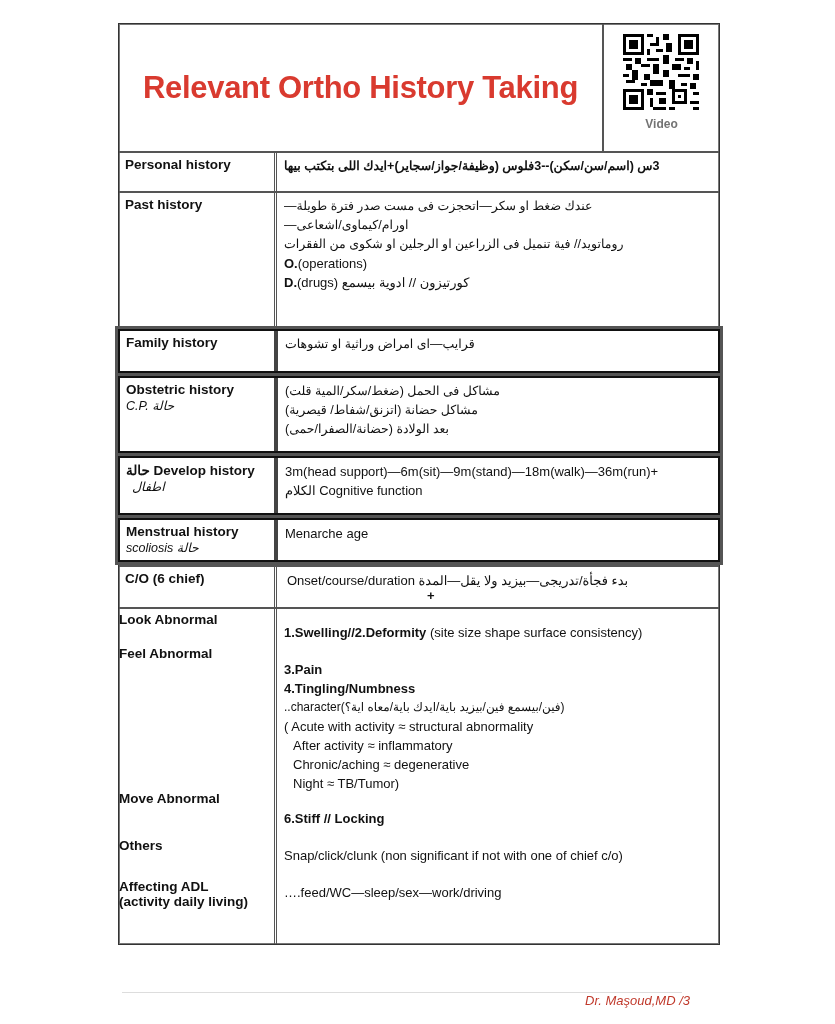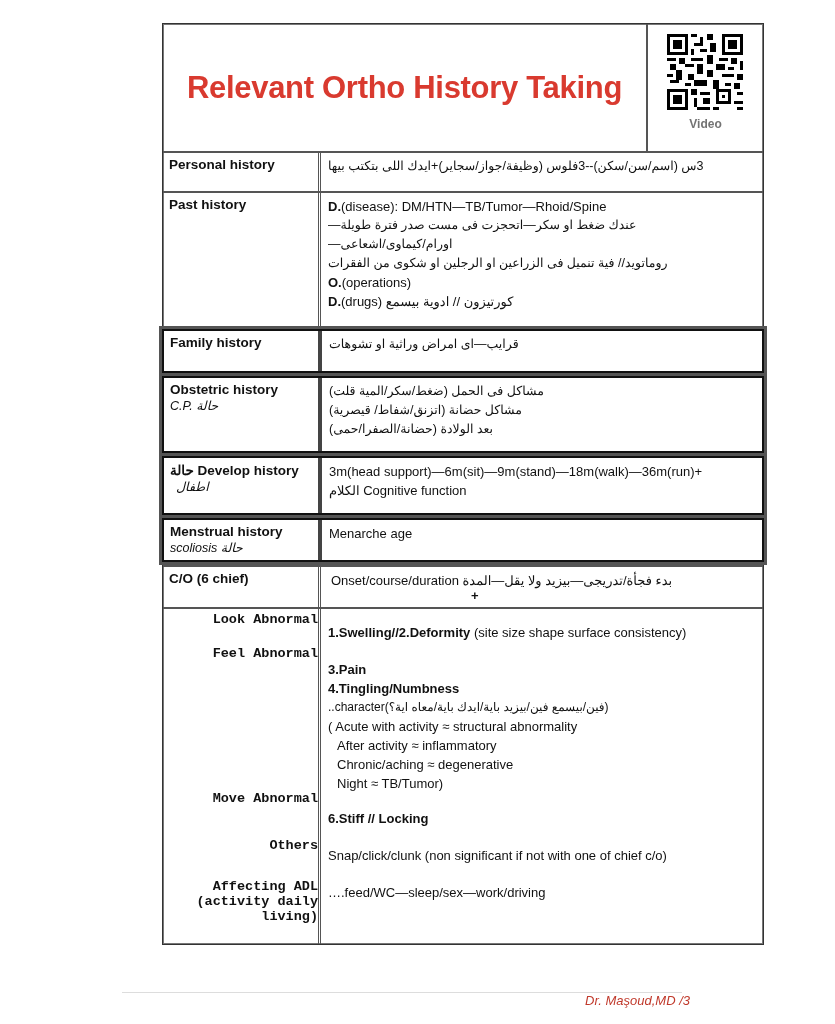--- a/index.html
+++ b/index.html
@@ -1,35 +1,35 @@
 <!DOCTYPE html>
 <html><head>
 <meta charset="utf-8">
 <style>
   html, body { margin:0; padding:0; background:#ffffff; }
   body { width:835px; height:1024px; position:relative; font-family:"Liberation Sans", sans-serif; color:#111; overflow:hidden; }
-  .page { position:absolute; left:118px; top:23px; width:600px;margin-left:44px; }
+  .page { position:absolute; left:118px; top:23px; width:600px; }
   .box { border:1px solid #333; box-shadow: inset 0 0 0 1px #777; }
   .header { position:relative; height:127px; }
   .title { position:absolute; left:0; width:483px; top:0; height:127px; display:flex; align-items:center; justify-content:center; color:#d93a2f; font-weight:bold; font-size:31px; letter-spacing:-0.3px; }
   .qrcell { position:absolute; left:483px; top:0; width:115px; height:127px; border-left:2px solid #555; }
   .qr { position:absolute; left:19px; top:10px; width:76px; height:76px; }
   .video { position:absolute; left:0; width:115px; top:93px; text-align:center; color:#737373; font-weight:bold; font-size:12px; }
   .row { display:flex; border-top:2px solid #555; }
   .lbl { width:158px; border-right:3px double #555; padding:4px 6px; box-sizing:border-box; font-size:13.5px; font-weight:bold; }
   .lbl .sub { font-weight:normal; font-style:italic; font-size:12.5px; display:block; margin-top:1px; }
   .val { flex:1; padding:4px 7px; box-sizing:border-box; font-size:13px; line-height:19px; }
   .val b { font-weight:bold; }
   .ar { direction:rtl; text-align:left; unicode-bidi:plaintext; font-size:12.5px; }
   .thick { background:#555; padding:3px; margin:0 -4px; }
   .thick .inner { display:flex; background:#fff; border:2px solid #111; }
   .thick .lbl { border-right:4px solid #444; }
   .gap { height:3px; background:#555; }
   .co-row { display:flex; border-top:2px solid #555; }
-  .center-lbl { text-align:right; font-weight:bold; font-size:13.5px;font-family:Liberation Mono, monospace; }
+  .center-lbl { text-align:left; font-weight:bold; font-size:13.5px; }
   .footer-line { position:absolute; left:122px; top:992px; width:560px; height:1px; background:#ddd; }
   .footer { position:absolute; left:585px; top:993px; color:#c0392b; font-weight:normal; font-style:italic; font-size:13px;text-align:center; }
 </style>
 </head>
 <body>
 
 <div class="page box">
 
   <div class="header">
     <div class="title">Relevant Ortho History Taking</div>
@@ -89,27 +89,26 @@
         </g>
         <rect x="17" y="19" width="3" height="3" fill="#fff"></rect>
           <rect x="18" y="20" width="1" height="1" fill="#000"></rect>
       </svg>
       <div class="video">Video</div>
     </div>
   </div>
 
   <div class="row" style="height:38px">
     <div class="lbl">Personal history</div>
-    <div class="val ar" style="font-weight:normal">3س (اسم/سن/سكن)--3فلوس (وظيفة/جواز/سجاير)+ايدك اللى بتكتب بيها</div>
+    <div class="val ar" style="font-weight:bold">3س (اسم/سن/سكن)--3فلوس (وظيفة/جواز/سجاير)+ايدك اللى بتكتب بيها</div>
   </div>
 
   <div class="row" style="height:133px">
     <div class="lbl">Past history</div>
     <div class="val">
-      <div><b>D.</b><span>(disease): DM/HTN—TB/Tumor—Rhoid/Spine</span></div>
       <div class="ar">عندك ضغط او سكر—اتحجزت فى مست صدر فترة طويلة—</div>
       <div class="ar">اورام/كيماوى/اشعاعى—</div>
       <div class="ar">روماتويد// فية تنميل فى الزراعين او الرجلين او شكوى من الفقرات</div>
       <div><b>O.</b><span>(operations)</span></div>
       <div><b>D.</b><span>(drugs) كورتيزون // ادوية بيسمع</span></div>
     </div>
   </div>
 
   <div class="thick">
     <div class="inner" style="height:40px">

